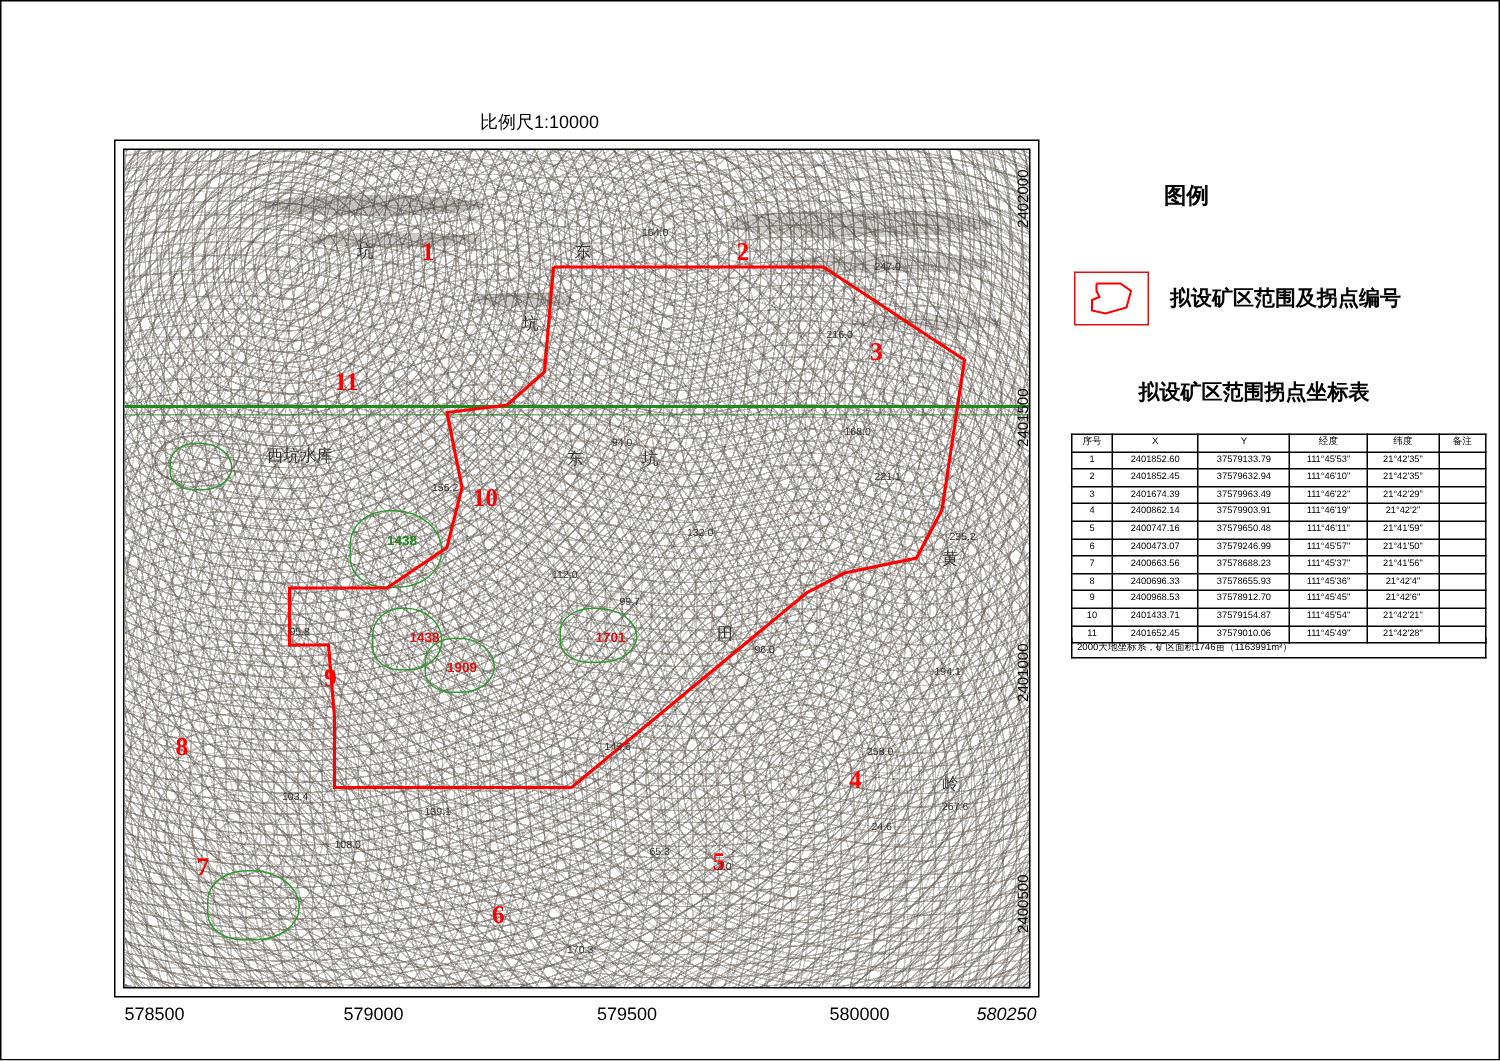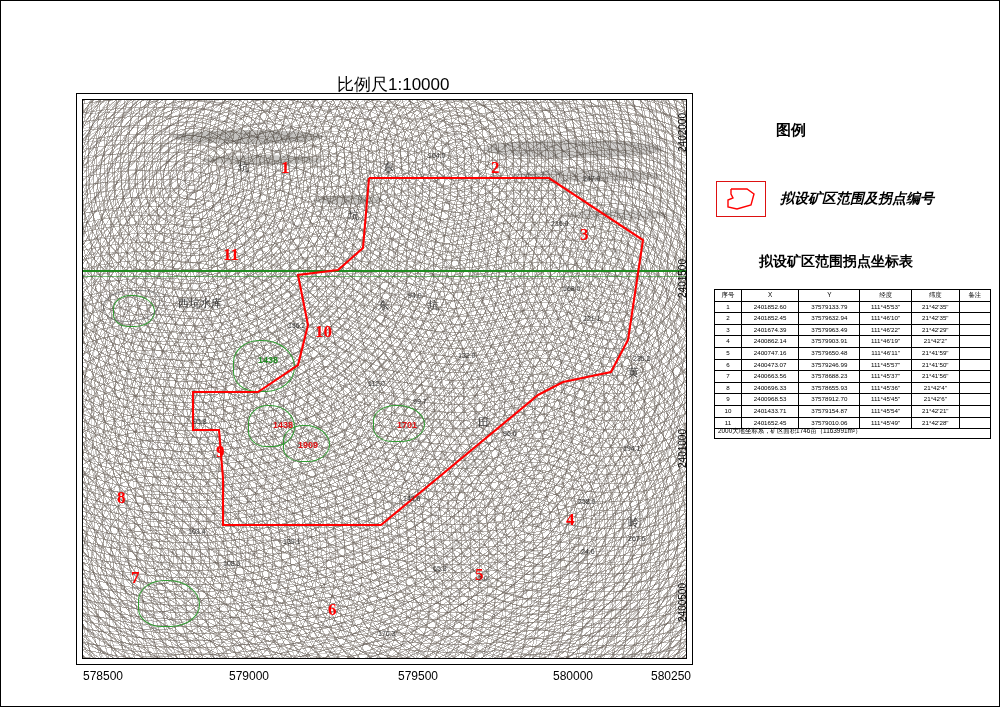--- a/index.html
+++ b/index.html
@@ -1,20 +1,20 @@
 <!DOCTYPE html>
 <html><head>
 <meta charset="utf-8">
 <style>
   html,body{margin:0;padding:0;background:#fff;}
   body{width:1000px;height:707px;font-family:"Liberation Sans","DejaVu Sans",sans-serif;color:#000;}
   #page{position:relative;width:1000px;height:707px;box-sizing:border-box;border:1px solid #000;background:#fff;overflow:hidden;}
 
   #title{position:absolute;left:50px;top:22px;font-size:27px;font-weight:bold;letter-spacing:1px;white-space:nowrap;}
-  #scale-text{position:absolute;left:336px;top:72px;font-size:17px;}
+  #scale-text{position:absolute;left:319px;top:72px;font-size:12px;}
 
   
   #map-frame{position:absolute;left:75px;top:92px;width:615px;height:570px;border:1px solid #000;background:#fff;overflow:hidden;}
   #map-inner{position:absolute;left:5px;top:5px;right:5px;bottom:5px;border:1px solid #000;overflow:hidden;background:#fefefe;}
 
   
   .topo{position:absolute;left:0;top:0;width:100%;height:100%;
     background-image:
       repeating-radial-gradient(circle at 18% 14%, rgba(90,80,70,.55) 0 1px, rgba(0,0,0,0) 1px 7px),
       repeating-radial-gradient(circle at 62% 10%, rgba(90,80,70,.5) 0 1px, rgba(0,0,0,0) 1px 8px),
@@ -41,21 +41,21 @@
 
   
   .vlabel{position:absolute;color:#ff0000;font-size:17px;font-weight:bold;font-family:"Liberation Serif",serif;}
 
   
   .xlab{position:absolute;font-size:12px;}
   .ylab{position:absolute;font-size:10px;writing-mode:vertical-rl;transform:rotate(180deg);}
 
   
   #legend-title{position:absolute;left:775px;top:120px;font-size:15px;font-weight:bold;}
-  #legend-row{position:absolute;left:715px;top:180px;width:275px;display:flex;align-items:center;gap:14px;font-style:italic;}
+  #legend-row{position:absolute;left:715px;top:180px;width:275px;display:flex;align-items:center;gap:14px;}
   #legend-swatch{width:48px;height:34px;border:1px solid #d11;position:relative;background:#fff;}
   #legend-swatch svg{position:absolute;left:6px;top:4px;}
   #legend-label{font-size:14px;font-weight:bold;white-space:nowrap;}
 
   #table-title{position:absolute;left:758px;top:252px;font-size:14px;font-weight:bold;}
 
   #coord-table{position:absolute;left:713px;top:288px;width:277px;border-collapse:collapse;font-size:6.2px;}
   #coord-table th,#coord-table td{border:.6px solid #000;text-align:center;padding:0 1px;height:10.6px;line-height:10.6px;white-space:nowrap;}
   #coord-table th{font-weight:normal;font-size:6.4px;}
   #table-note{position:absolute;left:713px;top:424px;width:277px;font-size:6.4px;border:.6px solid #000;border-top:none;padding:2px 3px;box-sizing:border-box;}
@@ -148,21 +148,21 @@
       <div class="rednum" style="left:215px;top:340px;">1909</div>
       <div class="rednum" style="left:314px;top:320px;">1701</div>
 
     </div>
   </div>
 
   <div class="xlab" style="left:82px;top:668px;">578500</div>
   <div class="xlab" style="left:228px;top:668px;">579000</div>
   <div class="xlab" style="left:397px;top:668px;">579500</div>
   <div class="xlab" style="left:552px;top:668px;">580000</div>
-  <div class="xlab" style="left:650px;top:668px;">580250</div>
+  <div class="xlab" style="left:650px;top:668px;font-style:italic;">580250</div>
 
   <div class="ylab" style="left:676px;top:112px;">2402000</div>
   <div class="ylab" style="left:676px;top:258px;">2401500</div>
   <div class="ylab" style="left:676px;top:428px;">2401000</div>
   <div class="ylab" style="left:676px;top:582px;">2400500</div>
 
   <div id="legend-title">图例</div>
 
   <div id="legend-row">
     <div id="legend-swatch">

